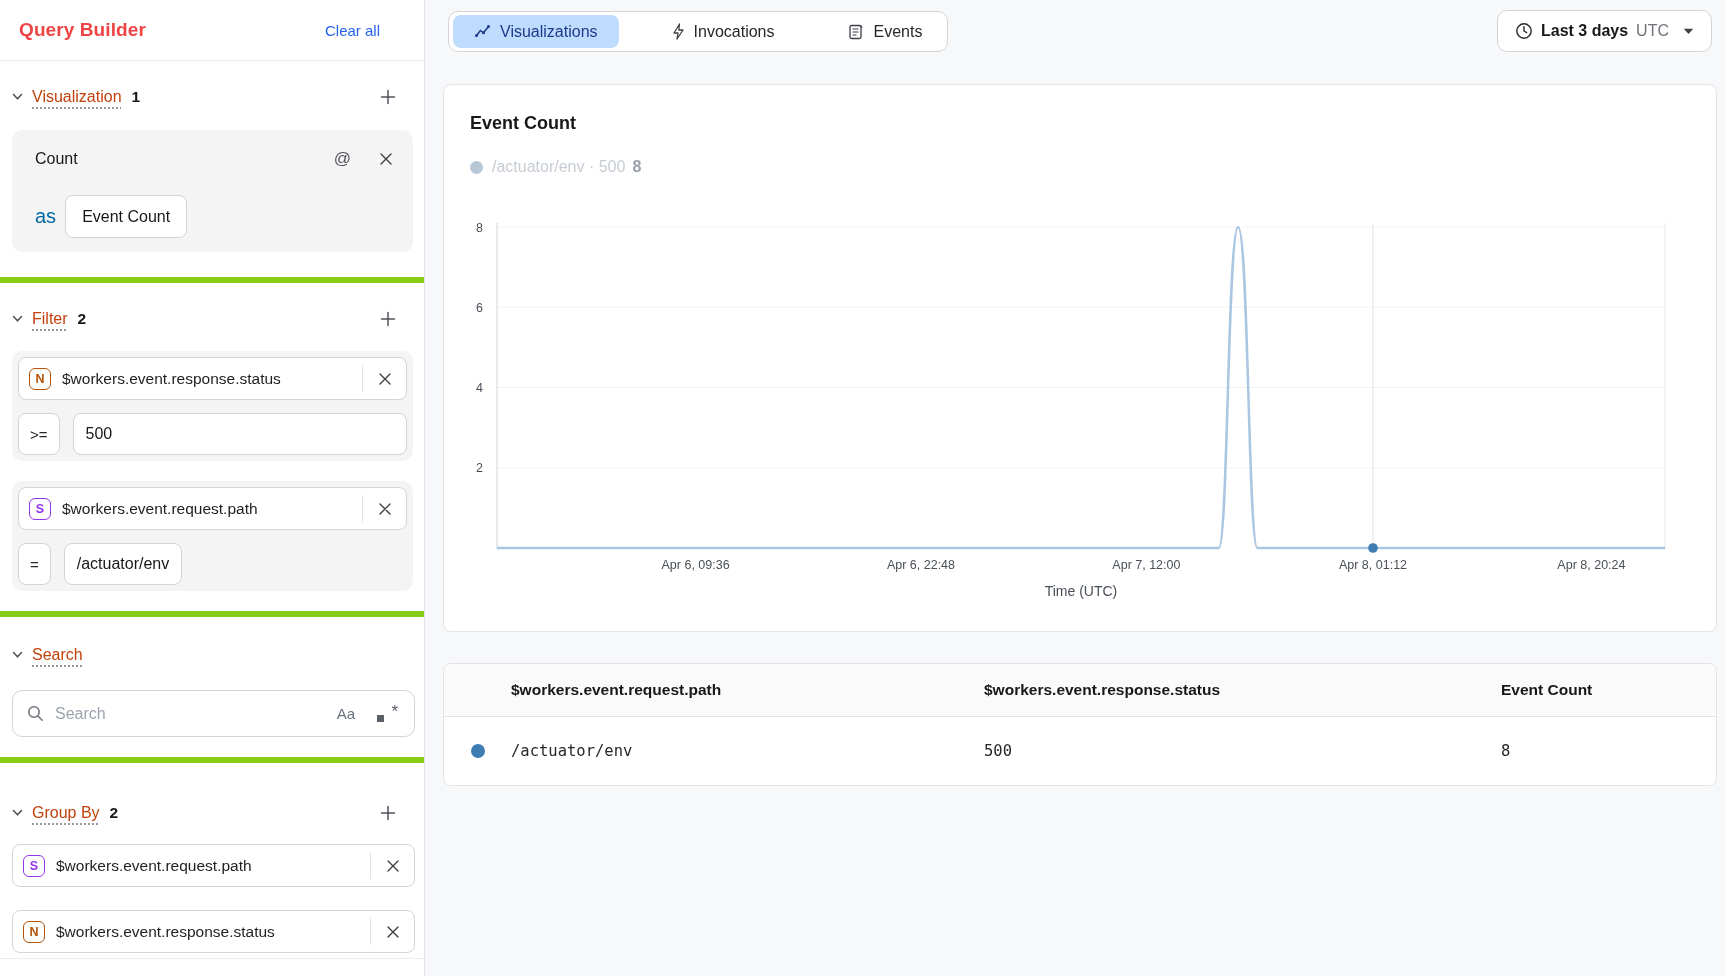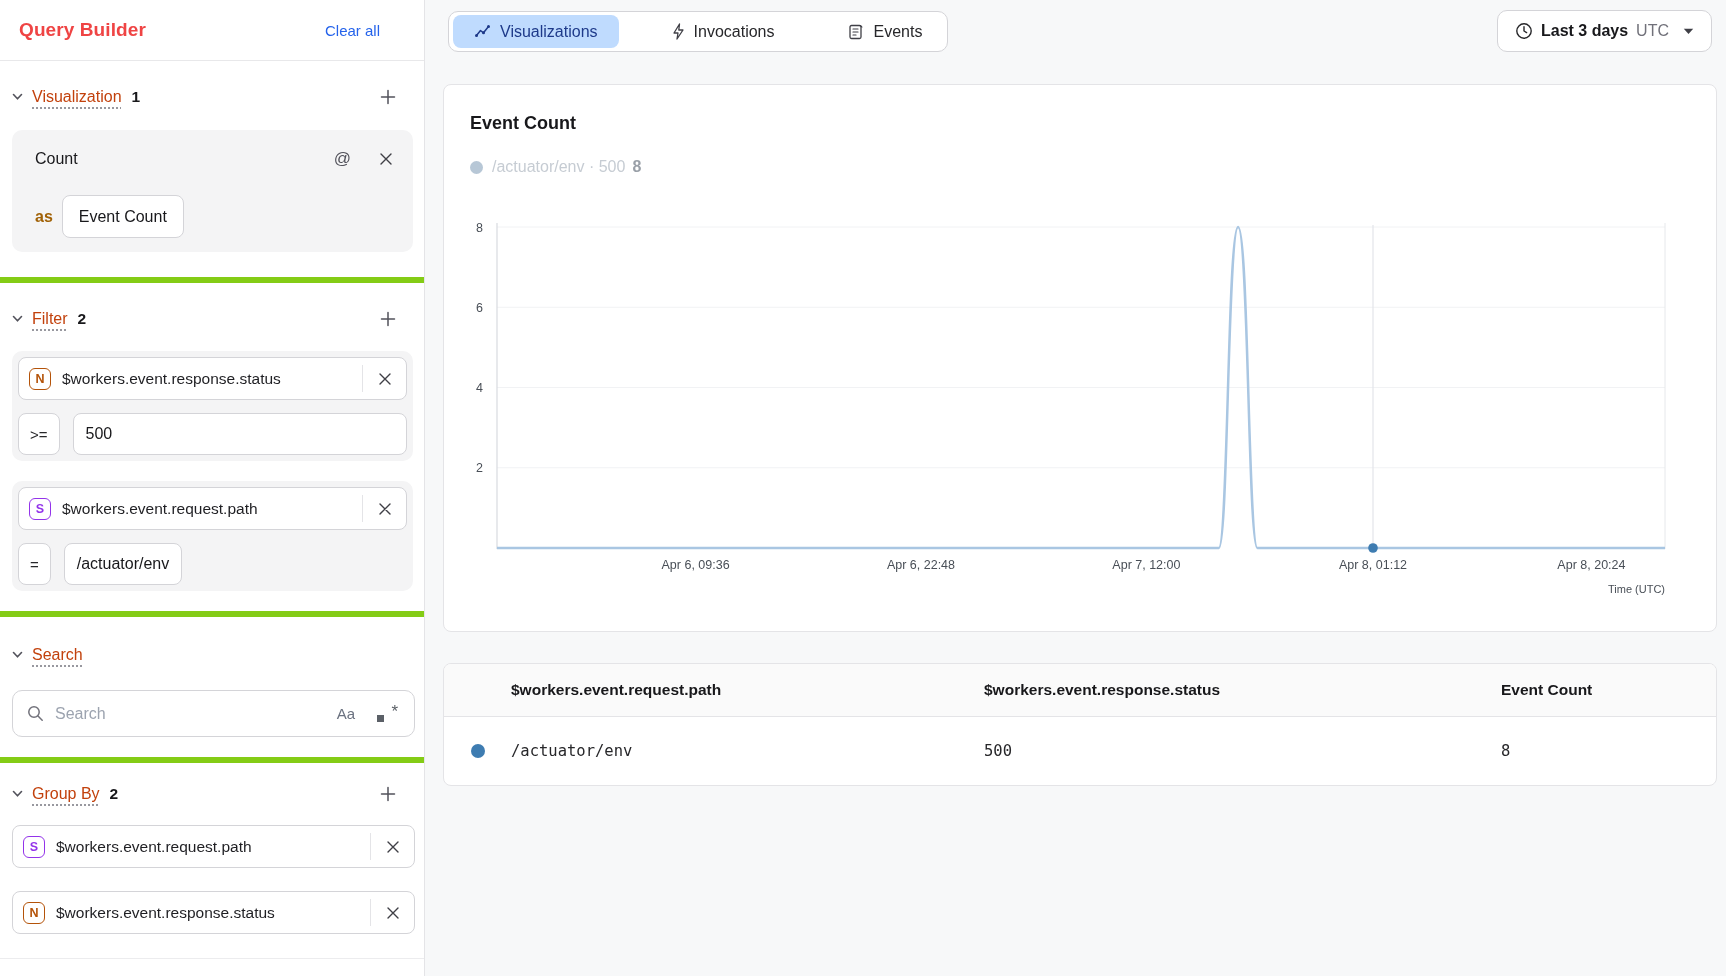--- a/index.html
+++ b/index.html
@@ -35,21 +35,21 @@
   .gray-card { background:#f4f4f5; border-radius:10px; margin-top:21px; width:401px; padding:6px; }
 
   
   .metric-card { padding:16px 14px 14px 23px; }
   .metric-row { display:flex; align-items:center; }
   .metric-name { font-size:16px; font-weight:500; color:#18181b; }
   .metric-icons { margin-left:auto; display:flex; align-items:center; gap:22px; }
   .at-icon { font-size:17px; color:#52525b; cursor:pointer; }
   .x-icon { width:26px; height:26px; display:flex; align-items:center; justify-content:center; cursor:pointer; }
   .as-row { display:flex; align-items:center; margin-top:23px; }
-  .as-label { font-size:16px; color:#a16207; margin-right:9px;font-weight:bold; }
+  .as-label { font-size:20px; color:#0369a1; margin-right:9px; }
   .alias-box {
     background:#fff; border:1px solid #d4d4d8; border-radius:8px;
     height:43px; display:flex; align-items:center; padding:0 16px; font-size:16px; color:#18181b;
   }
 
   
   .field-row {
     background:#fff; border:1px solid #d4d4d8; border-radius:8px;
     height:43px; display:flex; align-items:center; padding:0 0 0 10px;
   }
@@ -118,21 +118,21 @@
   .chart-card {
     position:absolute; left:443px; top:84px; width:1274px; height:548px;
     background:#fff; border:1px solid #e4e4e7; border-radius:8px;
   }
   .chart-title { position:absolute; left:26px; top:28px; font-size:18px; font-weight:700; color:#18181b; }
   .chart-legend { position:absolute; left:26px; top:73px; display:flex; align-items:center; font-size:16px; }
   .legend-dot { width:13px; height:13px; border-radius:50%; margin-right:9px; }
   .legend-series { color:#c6ccd3; }
   .legend-count { color:#9aa0a8; font-weight:600; margin-left:7px; }
   #chart-svg { position:absolute; left:0; top:0; }
-  .axis-title { position:absolute; left:53px; top:498px; width:1168px; text-align:right; font-size:11px; color:#494f57; }
+  .axis-title { position:absolute; left:53px; top:498px; width:1168px; text-align:center; font-size:14px; color:#494f57; }
 
   
   .table-card {
     position:absolute; left:443px; top:663px; width:1274px;
     background:#fff; border:1px solid #e4e4e7; border-radius:8px; overflow:hidden;
   }
   .t-head {
     height:53px; background:#fafafa; border-bottom:1px solid #e4e4e7;
     display:grid; grid-template-columns:473px 517px 1fr; align-items:center; padding-left:67px;
   }
@@ -252,21 +252,21 @@
       <span class="aa-icon">Aa</span>
       <span class="regex-icon">
         <span class="sq"></span>
         <span class="ast">*</span>
       </span>
     </div>
     <div style="height:20px"></div>
   </div>
 
   <div class="section bordered">
-    <div class="sec-head" style="margin-top:19px">
+    <div class="sec-head" style="margin-top:38px">
       <svg class="chev" viewBox="0 0 11 8" fill="none">
           <path d="M1.5 1.5 L5.5 5.8 L9.5 1.5" stroke="#52525b" stroke-width="1.6" stroke-linecap="round" stroke-linejoin="round"></path>
         </svg>
       <span class="sec-label">Group By</span>
       <span class="sec-count">2</span>
       <span class="plus-btn">
         <svg width="16" height="16" viewBox="0 0 16 16" fill="none">
             <path d="M8 1.5 V14.5 M1.5 8 H14.5" stroke="#52525b" stroke-width="1.5" stroke-linecap="round"></path>
           </svg>
       </span>

